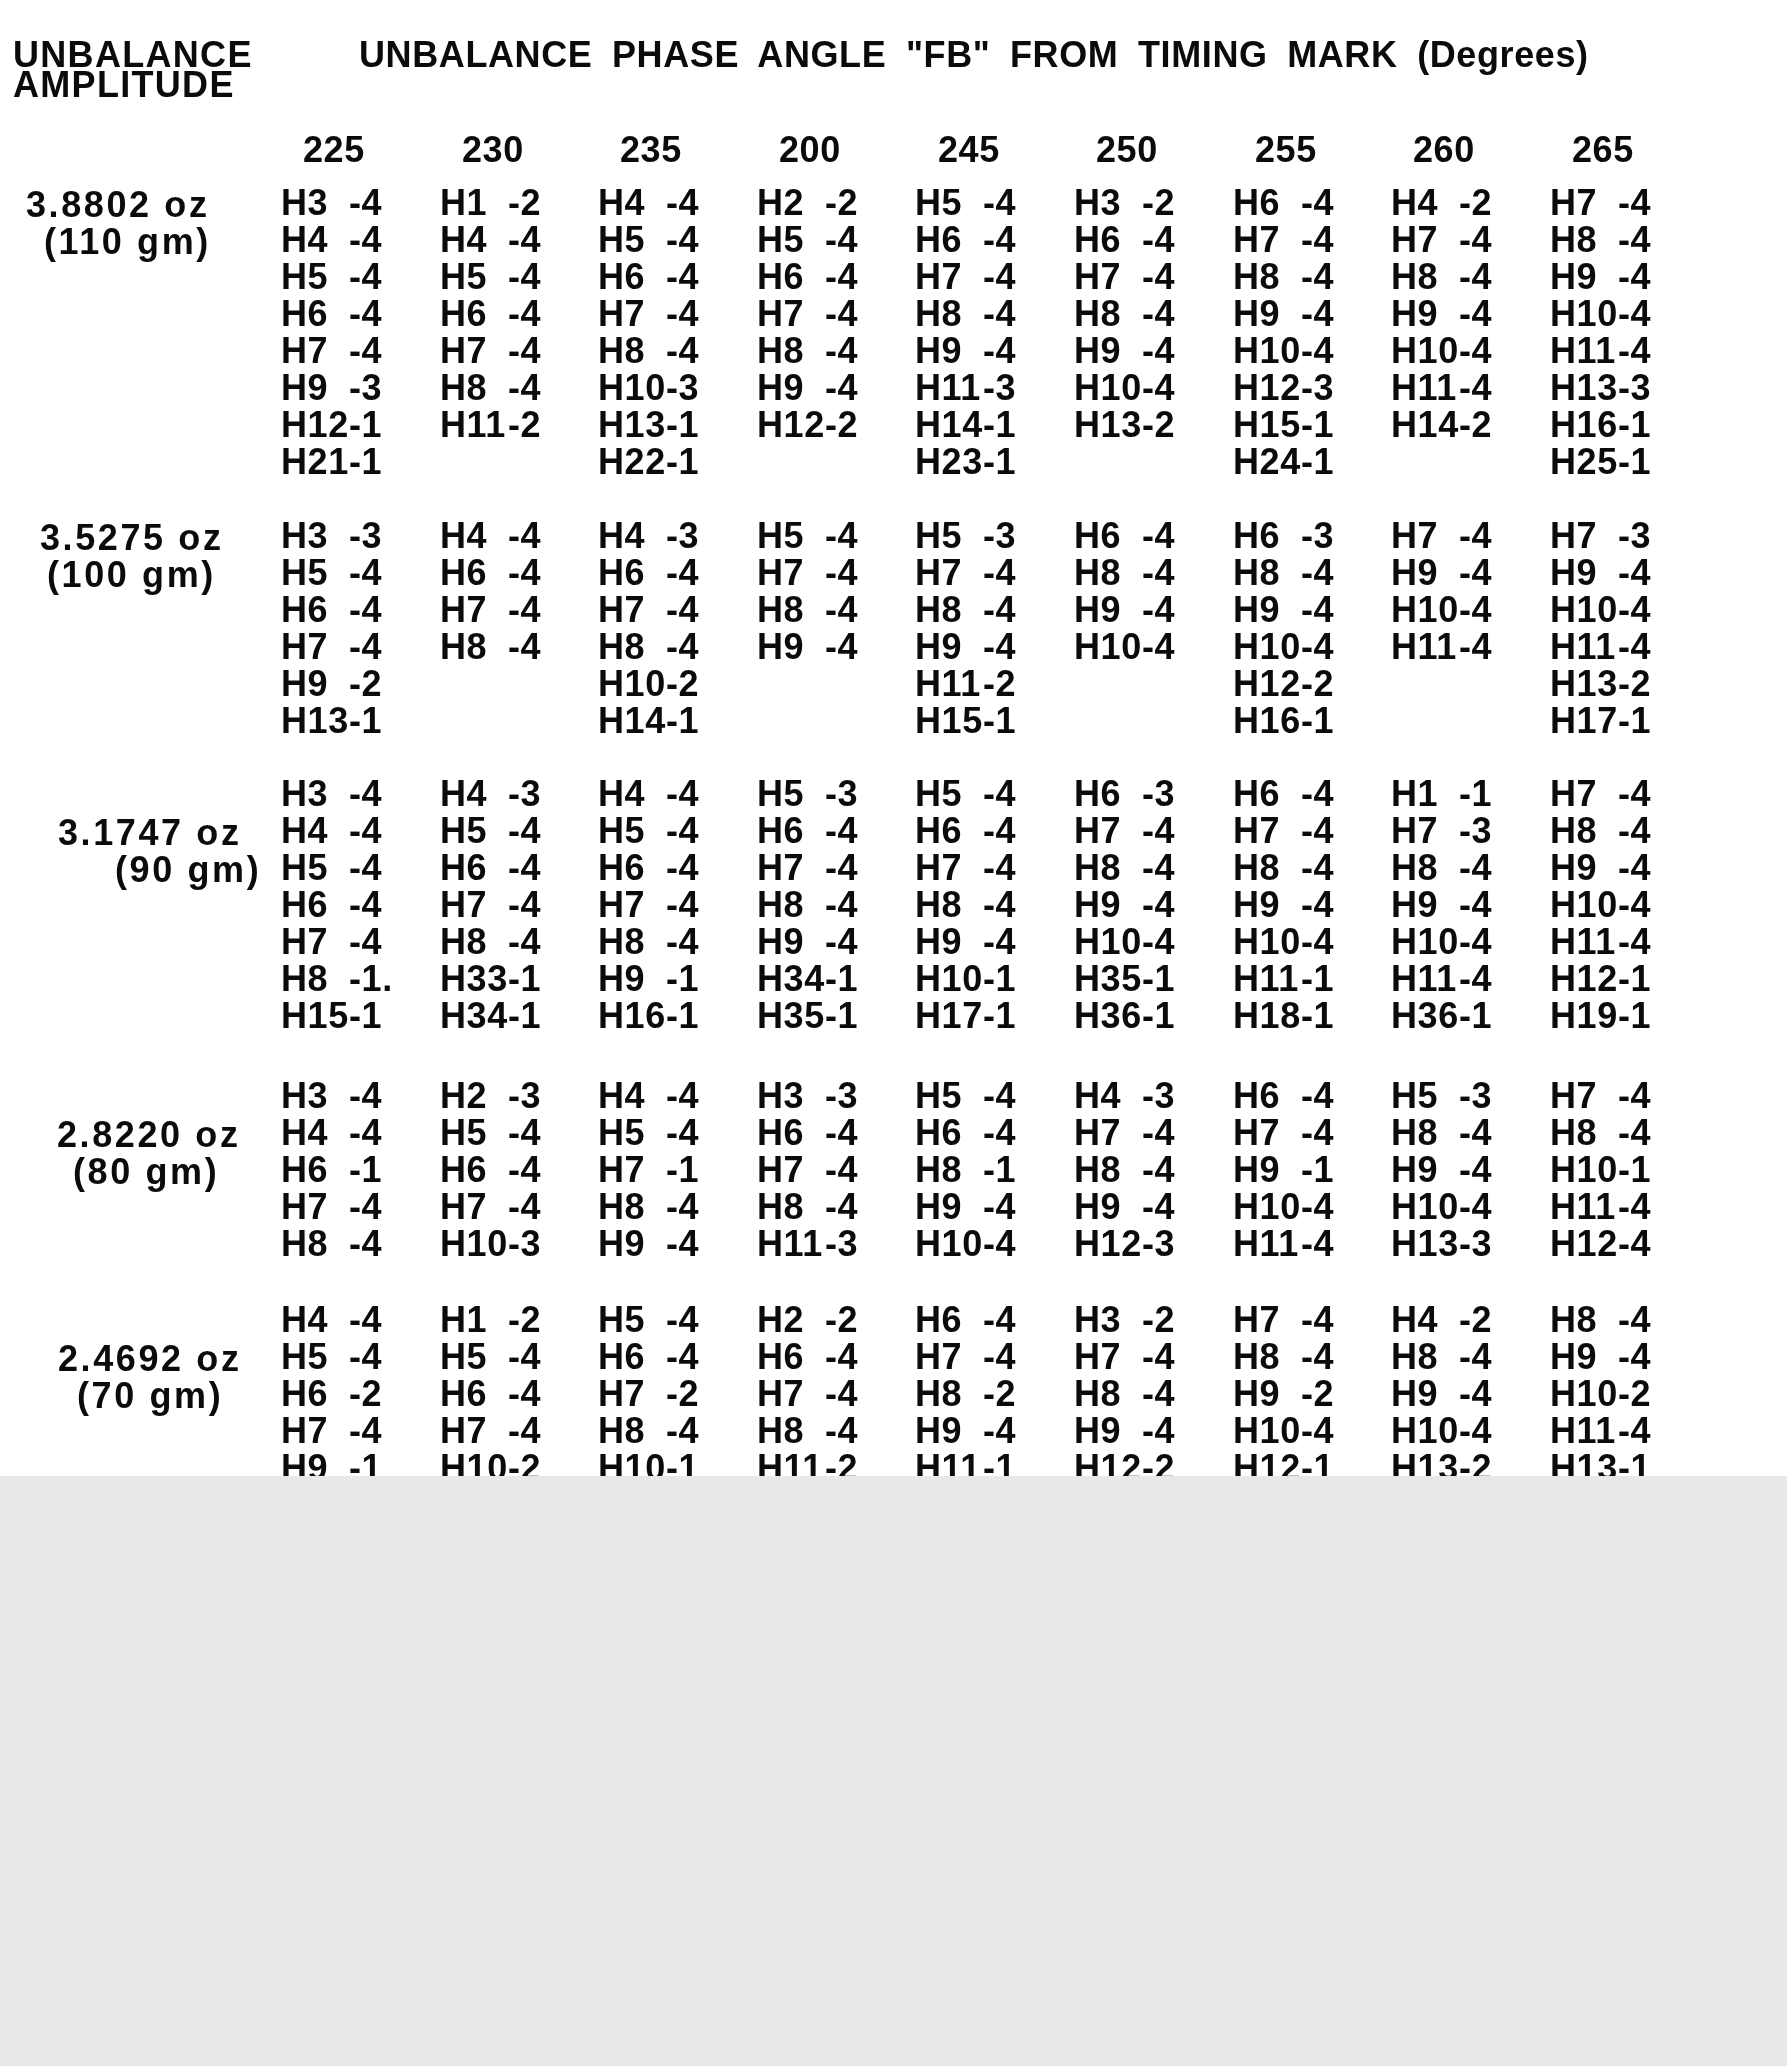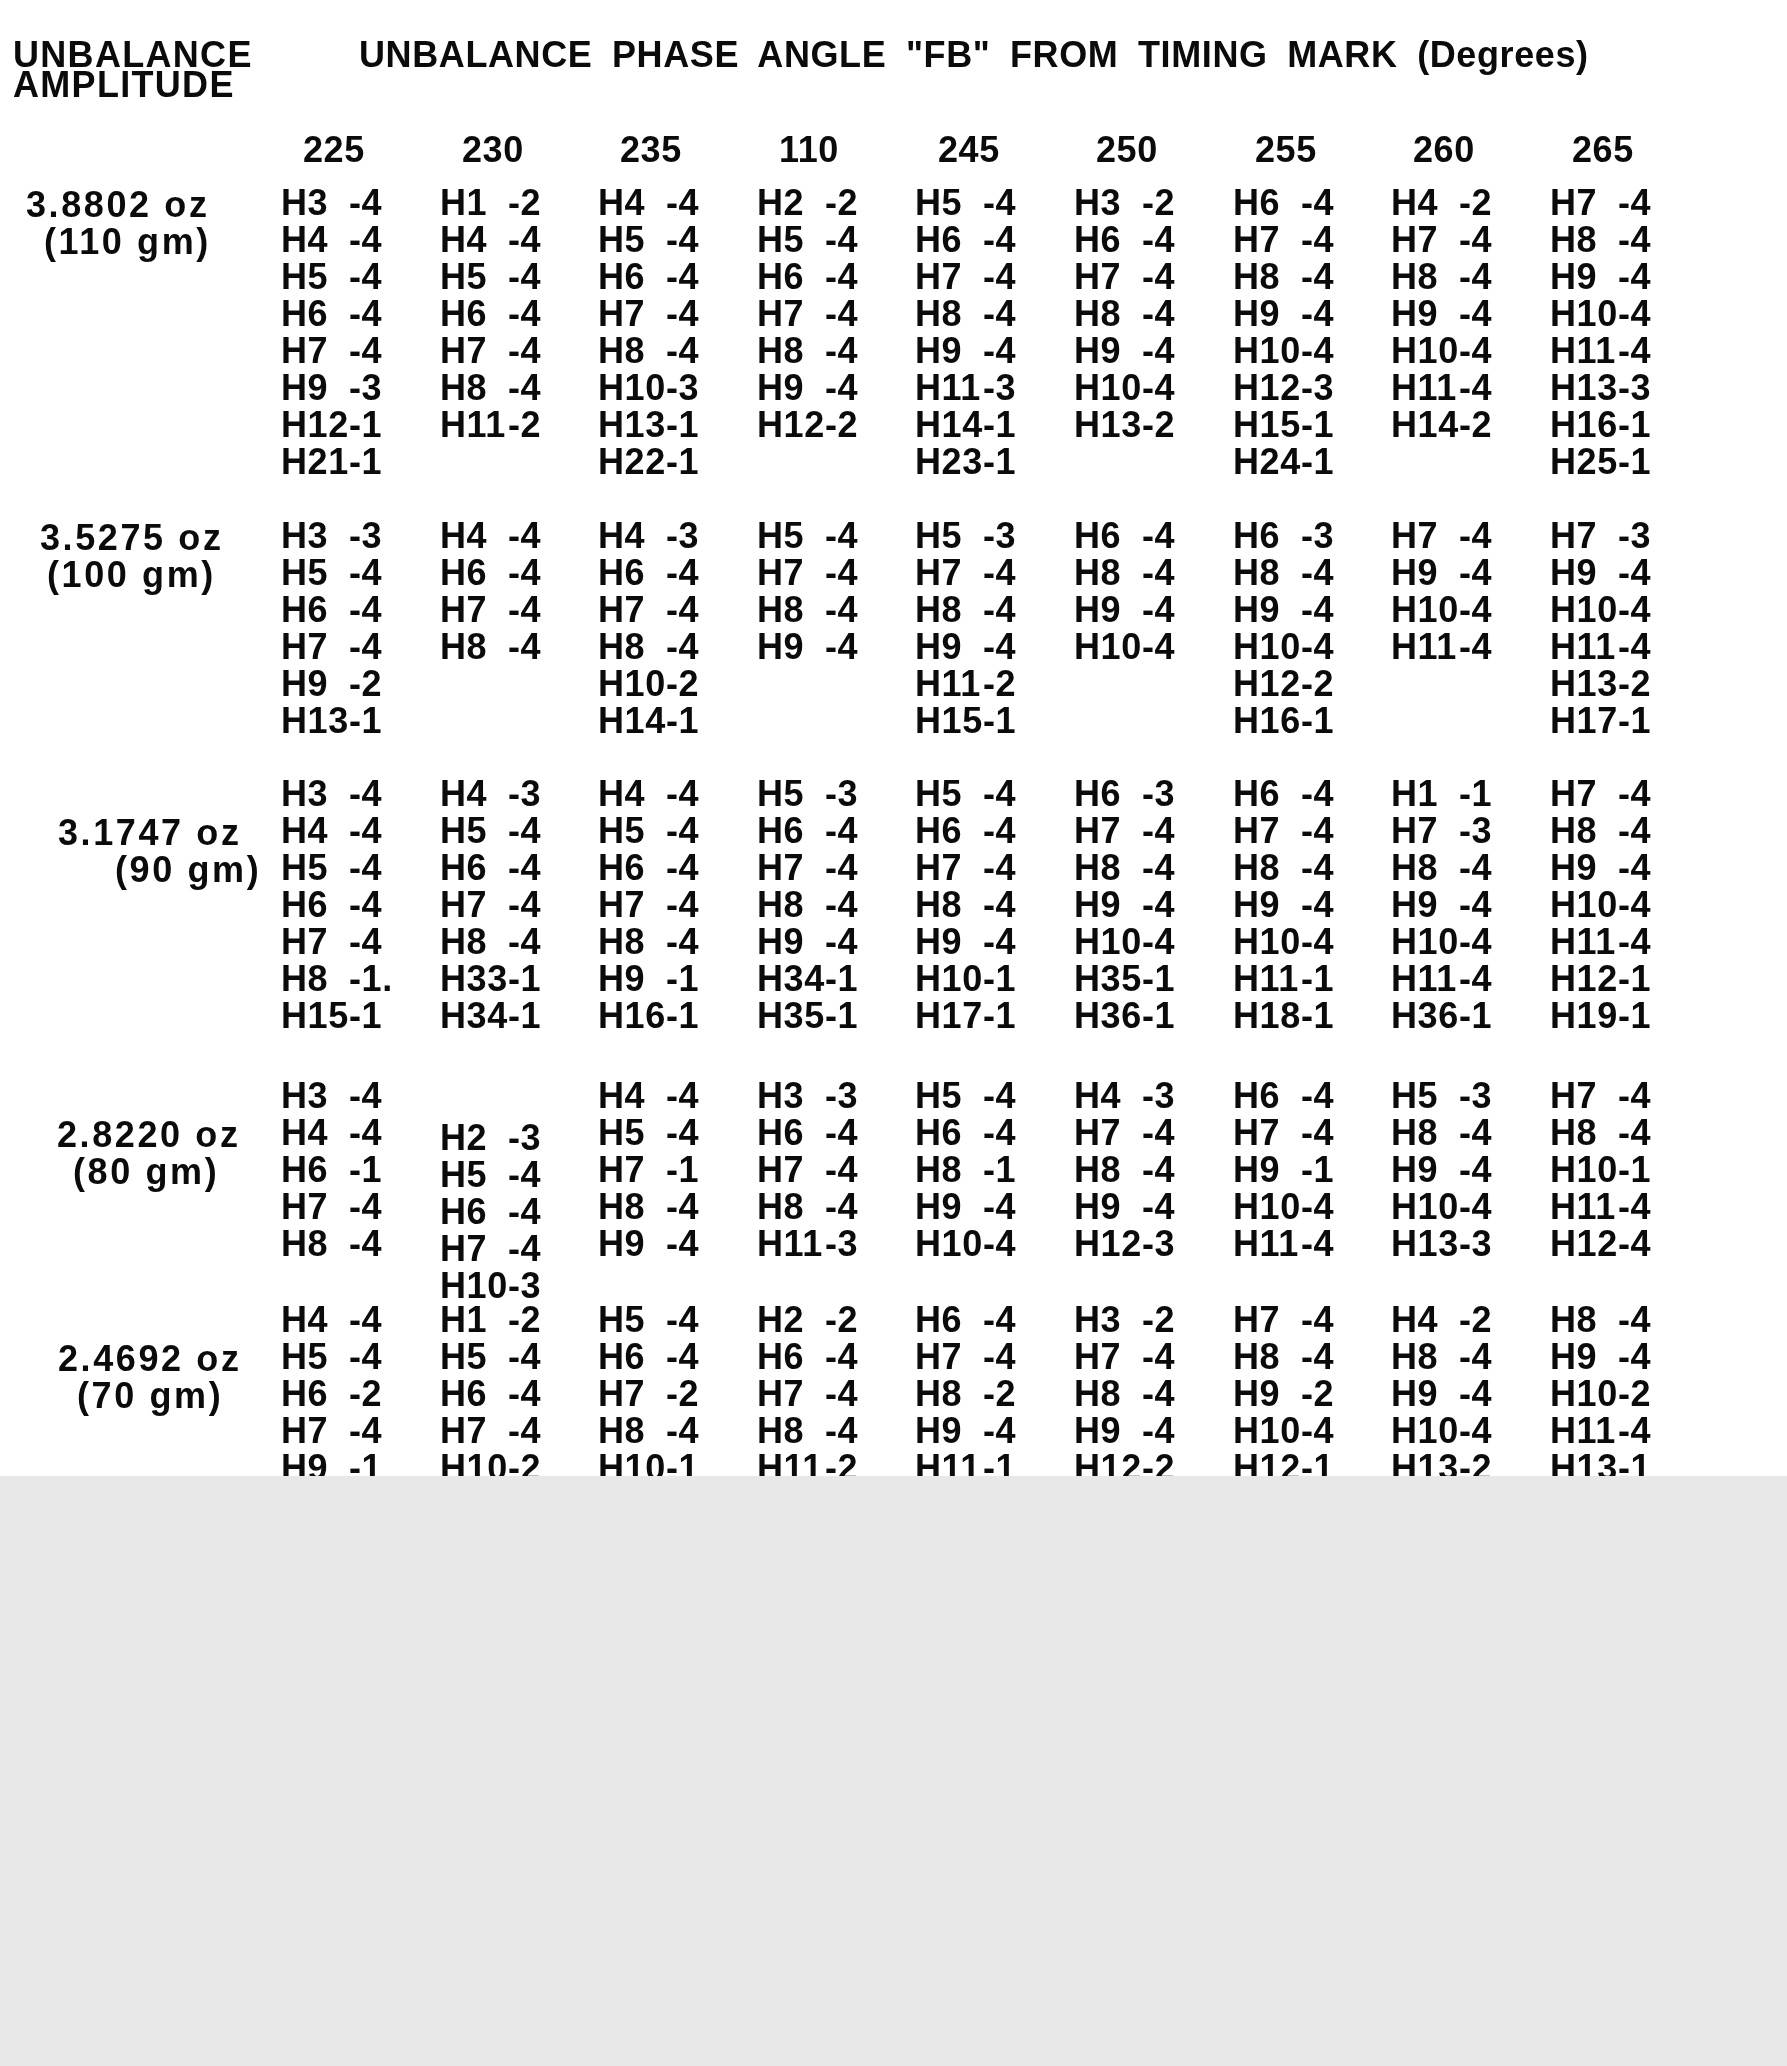--- a/index.html
+++ b/index.html
@@ -59,21 +59,21 @@
 <div class="page">
   <div class="axis-label" style="left:13px;top:34px">UNBALANCE</div>
   <div class="axis-label" style="left:13px;top:64px">AMPLITUDE</div>
 
   <div class="title">UNBALANCE PHASE ANGLE "FB" FROM TIMING MARK (Degrees)</div>
 
   <div id="table-area">
       <div class="col-header" style="left: 303px; top: 129px;">225</div>
       <div class="col-header" style="left: 462px; top: 129px;">230</div>
       <div class="col-header" style="left: 620px; top: 129px;">235</div>
-      <div class="col-header" style="left: 779px; top: 129px;">110</div>
+      <div class="col-header" style="left: 779px; top: 129px;">200</div>
       <div class="col-header" style="left: 938px; top: 129px;">245</div>
       <div class="col-header" style="left: 1096px; top: 129px;">250</div>
       <div class="col-header" style="left: 1255px; top: 129px;">255</div>
       <div class="col-header" style="left: 1413px; top: 129px;">260</div>
       <div class="col-header" style="left: 1572px; top: 129px;">265</div>
       <div class="row-label-line" style="left: 26px; top: 184px;">3.8802 oz</div>
       <div class="row-label-line" style="left: 44px; top: 221px;">(110 gm)</div>
       <div class="tcol" style="left: 281px; top: 184px;">
         <div class="entry"><span class="h">H3</span><span class="v">-4</span></div>
         <div class="entry"><span class="h">H4</span><span class="v">-4</span></div>
@@ -311,21 +311,21 @@
       </div>
       <div class="row-label-line" style="left: 57px; top: 1114px;">2.8220 oz</div>
       <div class="row-label-line" style="left: 73px; top: 1151px;">(80 gm)</div>
       <div class="tcol" style="left: 281px; top: 1077px;">
         <div class="entry"><span class="h">H3</span><span class="v">-4</span></div>
         <div class="entry"><span class="h">H4</span><span class="v">-4</span></div>
         <div class="entry"><span class="h">H6</span><span class="v">-1</span></div>
         <div class="entry"><span class="h">H7</span><span class="v">-4</span></div>
         <div class="entry"><span class="h">H8</span><span class="v">-4</span></div>
       </div>
-      <div class="tcol" style="left: 440px; top: 1077px; margin-top: 42px;">
+      <div class="tcol" style="left: 440px; top: 1077px;">
         <div class="entry"><span class="h">H2</span><span class="v">-3</span></div>
         <div class="entry"><span class="h">H5</span><span class="v">-4</span></div>
         <div class="entry"><span class="h">H6</span><span class="v">-4</span></div>
         <div class="entry"><span class="h">H7</span><span class="v">-4</span></div>
         <div class="entry"><span class="h">H10</span><span class="v">-3</span></div>
       </div>
       <div class="tcol" style="left: 598px; top: 1077px;">
         <div class="entry"><span class="h">H4</span><span class="v">-4</span></div>
         <div class="entry"><span class="h">H5</span><span class="v">-4</span></div>
         <div class="entry"><span class="h">H7</span><span class="v">-1</span></div>

